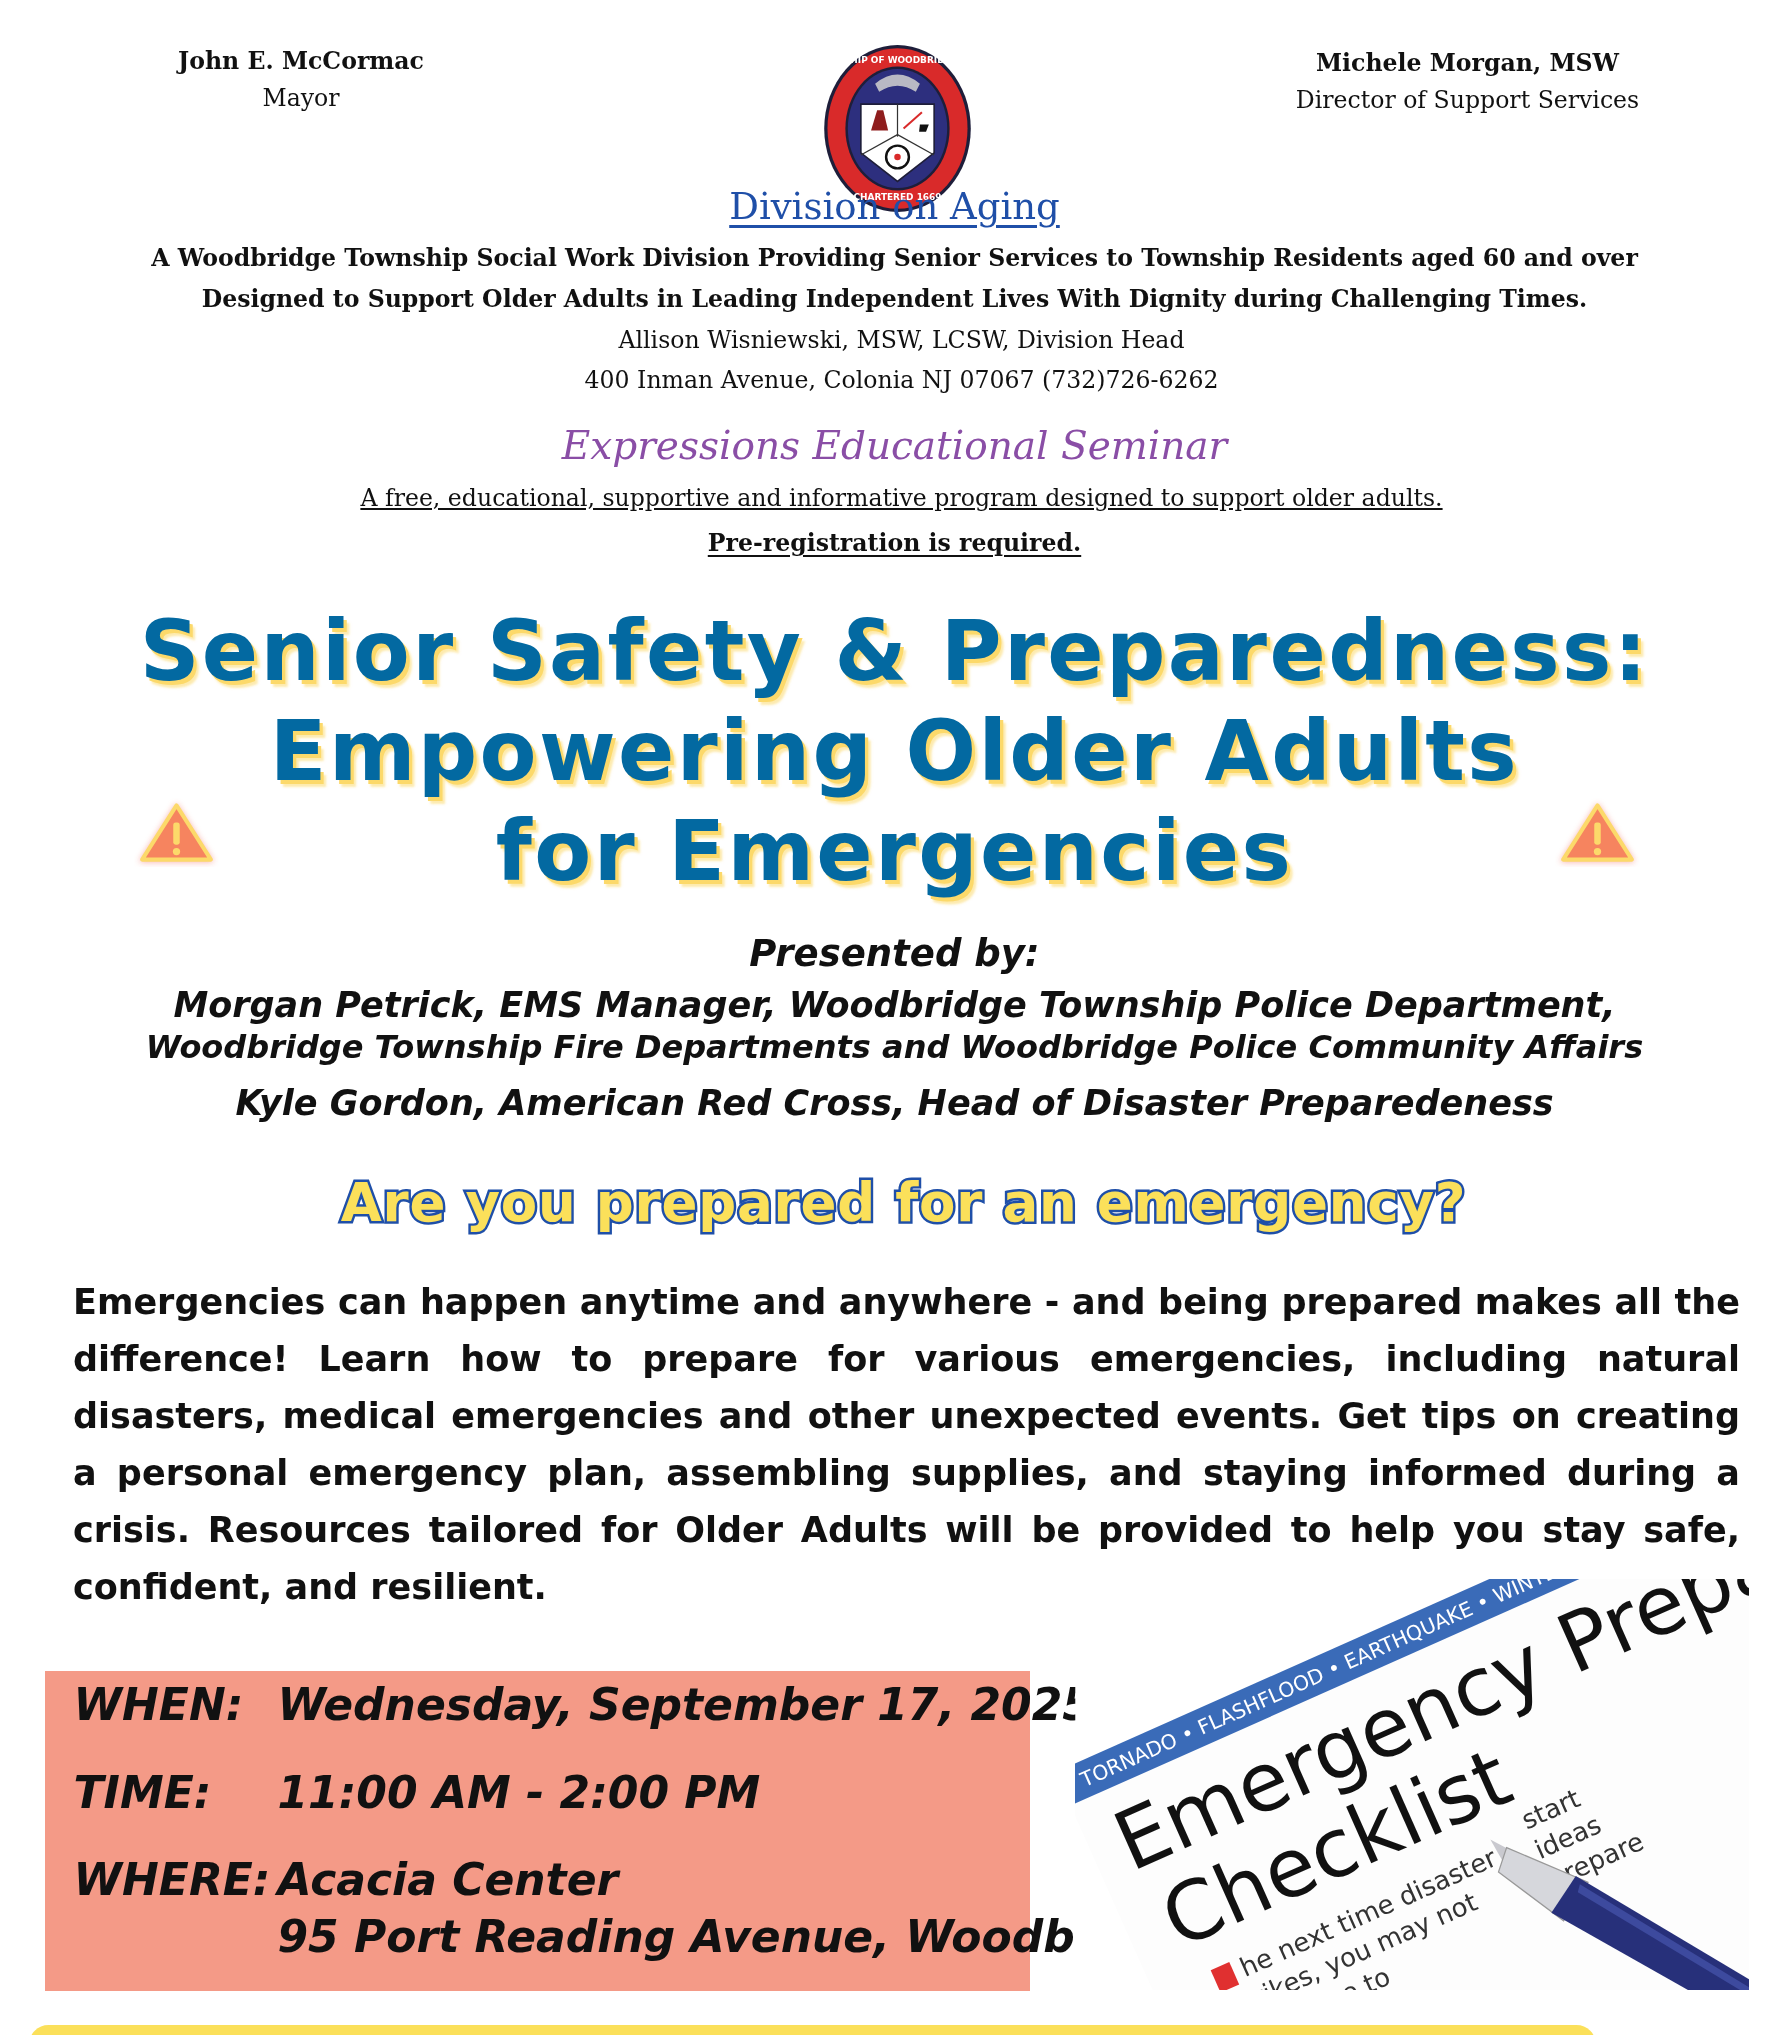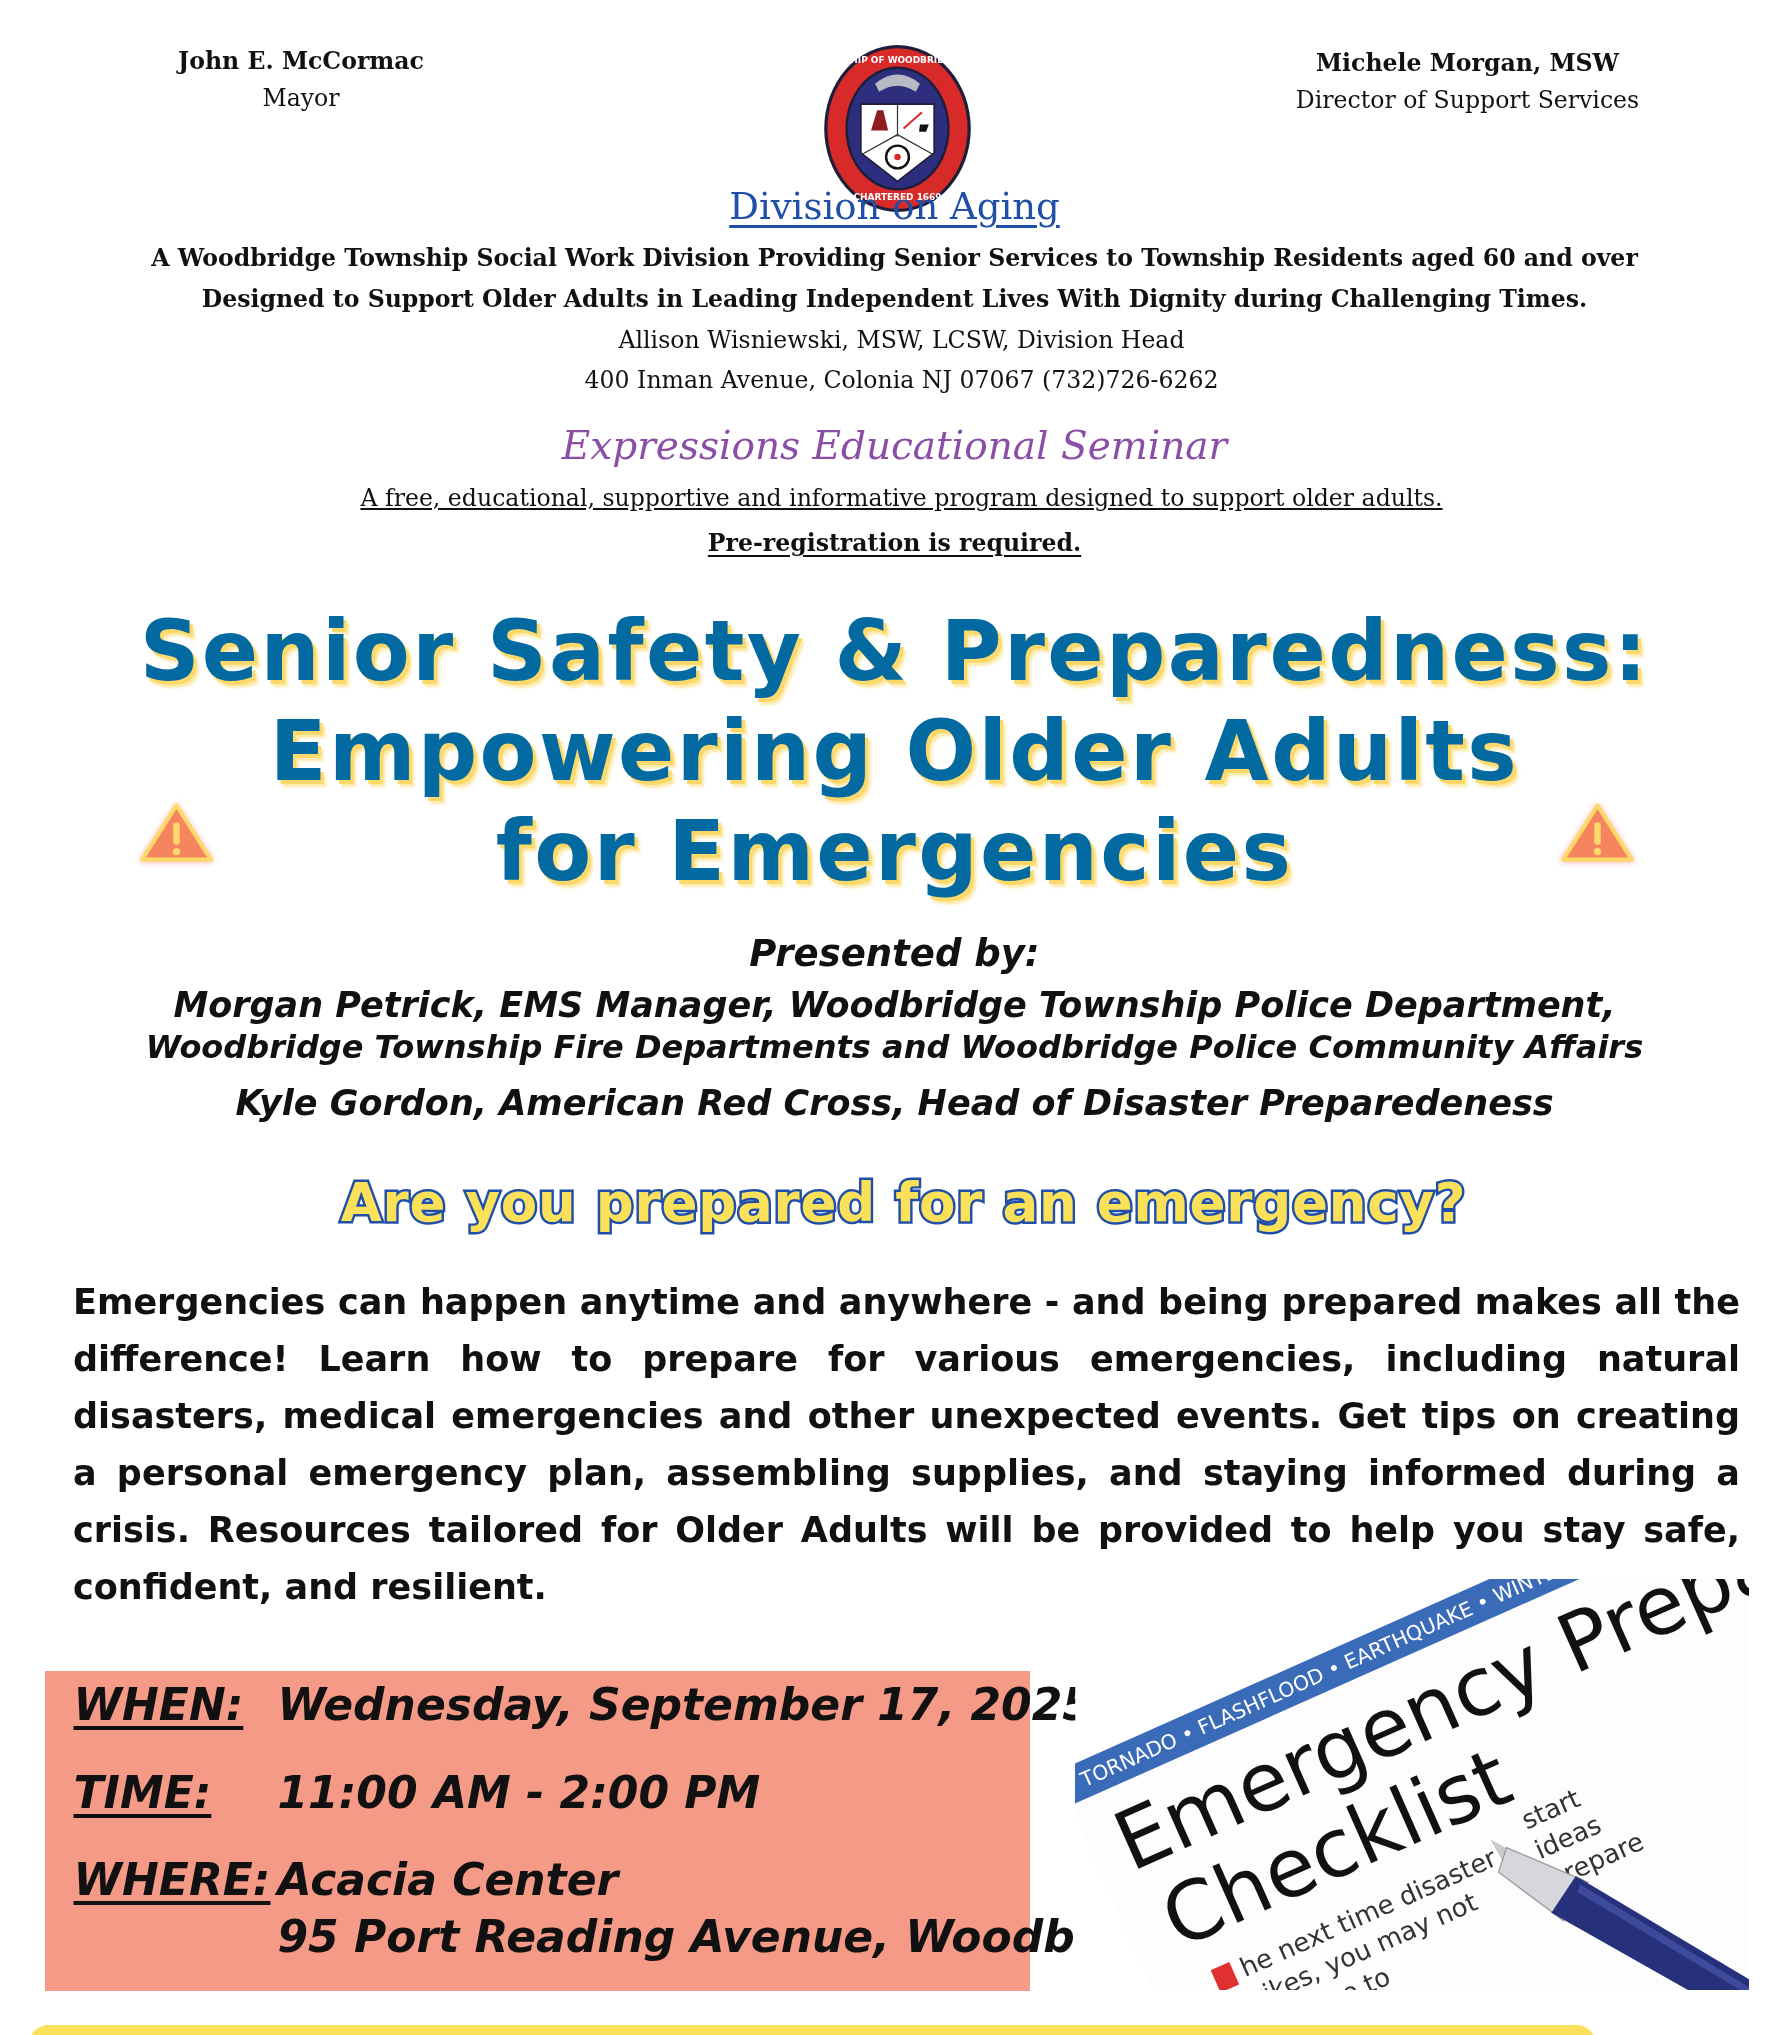--- a/index.html
+++ b/index.html
@@ -32,21 +32,21 @@
   .warn { width: 85px; height: 69px; }
 
   .presented { left: 0; width: 1789px; font-weight: bold; font-style: italic; }
   .q-banner { left: 9px; width: 1789px; top: 1172px; font-weight: bold; font-size: 53px; color: #fbe05a; letter-spacing: 0.8px;
     -webkit-text-stroke: 4.9px #1f4fa8; paint-order: stroke fill; }
 
   .body-para { left: 73px; width: 1667px; top: 1274px; font-size: 35px; font-weight: bold; line-height: 57px; text-align: justify; }
 
   .when-box { left: 45px; top: 1671px; width: 985px; height: 320px; background: #f49a87; }
   .wrow { position: absolute; left: 28.5px; font-weight: bold; font-style: italic; font-size: 44px; }
-  .wlabel { text-decoration: underline; text-decoration-thickness: 3.7px; text-underline-offset: 5.7px; text-align: right; }
+  .wlabel { text-decoration-thickness: 3.7px; text-underline-offset: 5.7px; text-align: right; }
   .wval { position: absolute; left: 204px; white-space: nowrap; }
 
   .checklist { left: 1075px; top: 1579px; width: 674px; height: 411px; overflow: hidden; }
 
   .rsvp { left: 28.5px; top: 2025px; width: 1567px; height: 63px; background: #fbe05a; border-radius: 19.5px; }
 </style>
 </head>
 <body>
 
 <div class="abs official serif" style="left:134px; top:43px; width:334px;">

